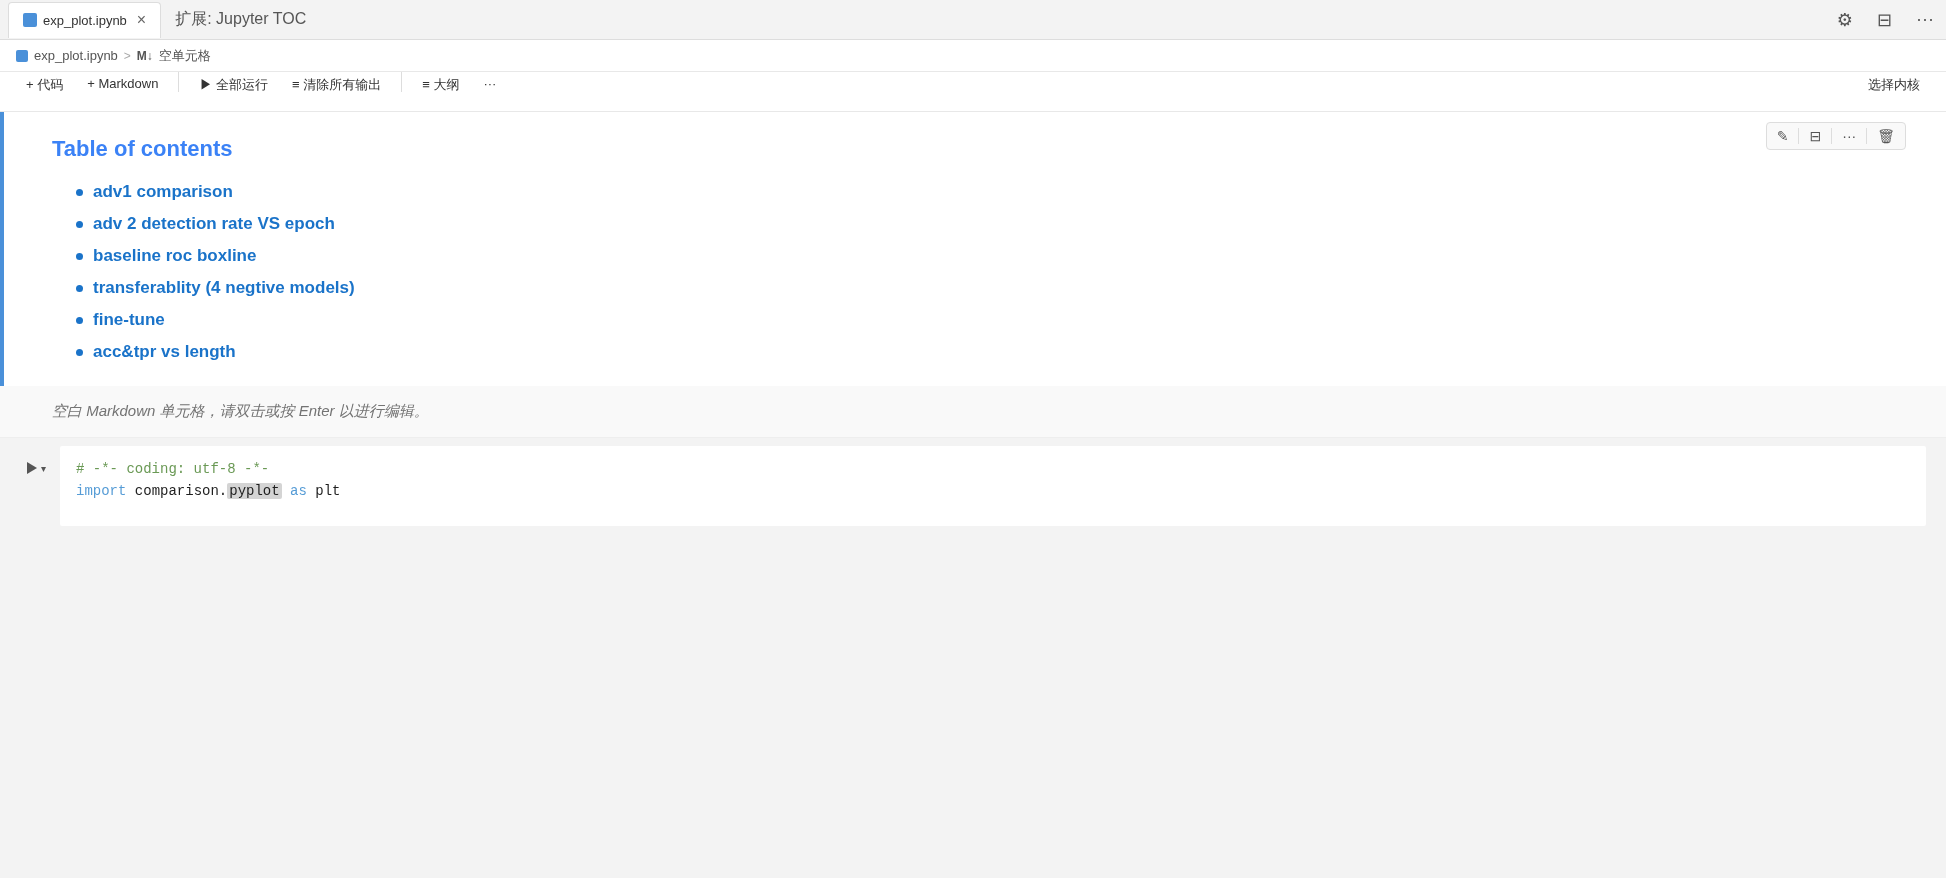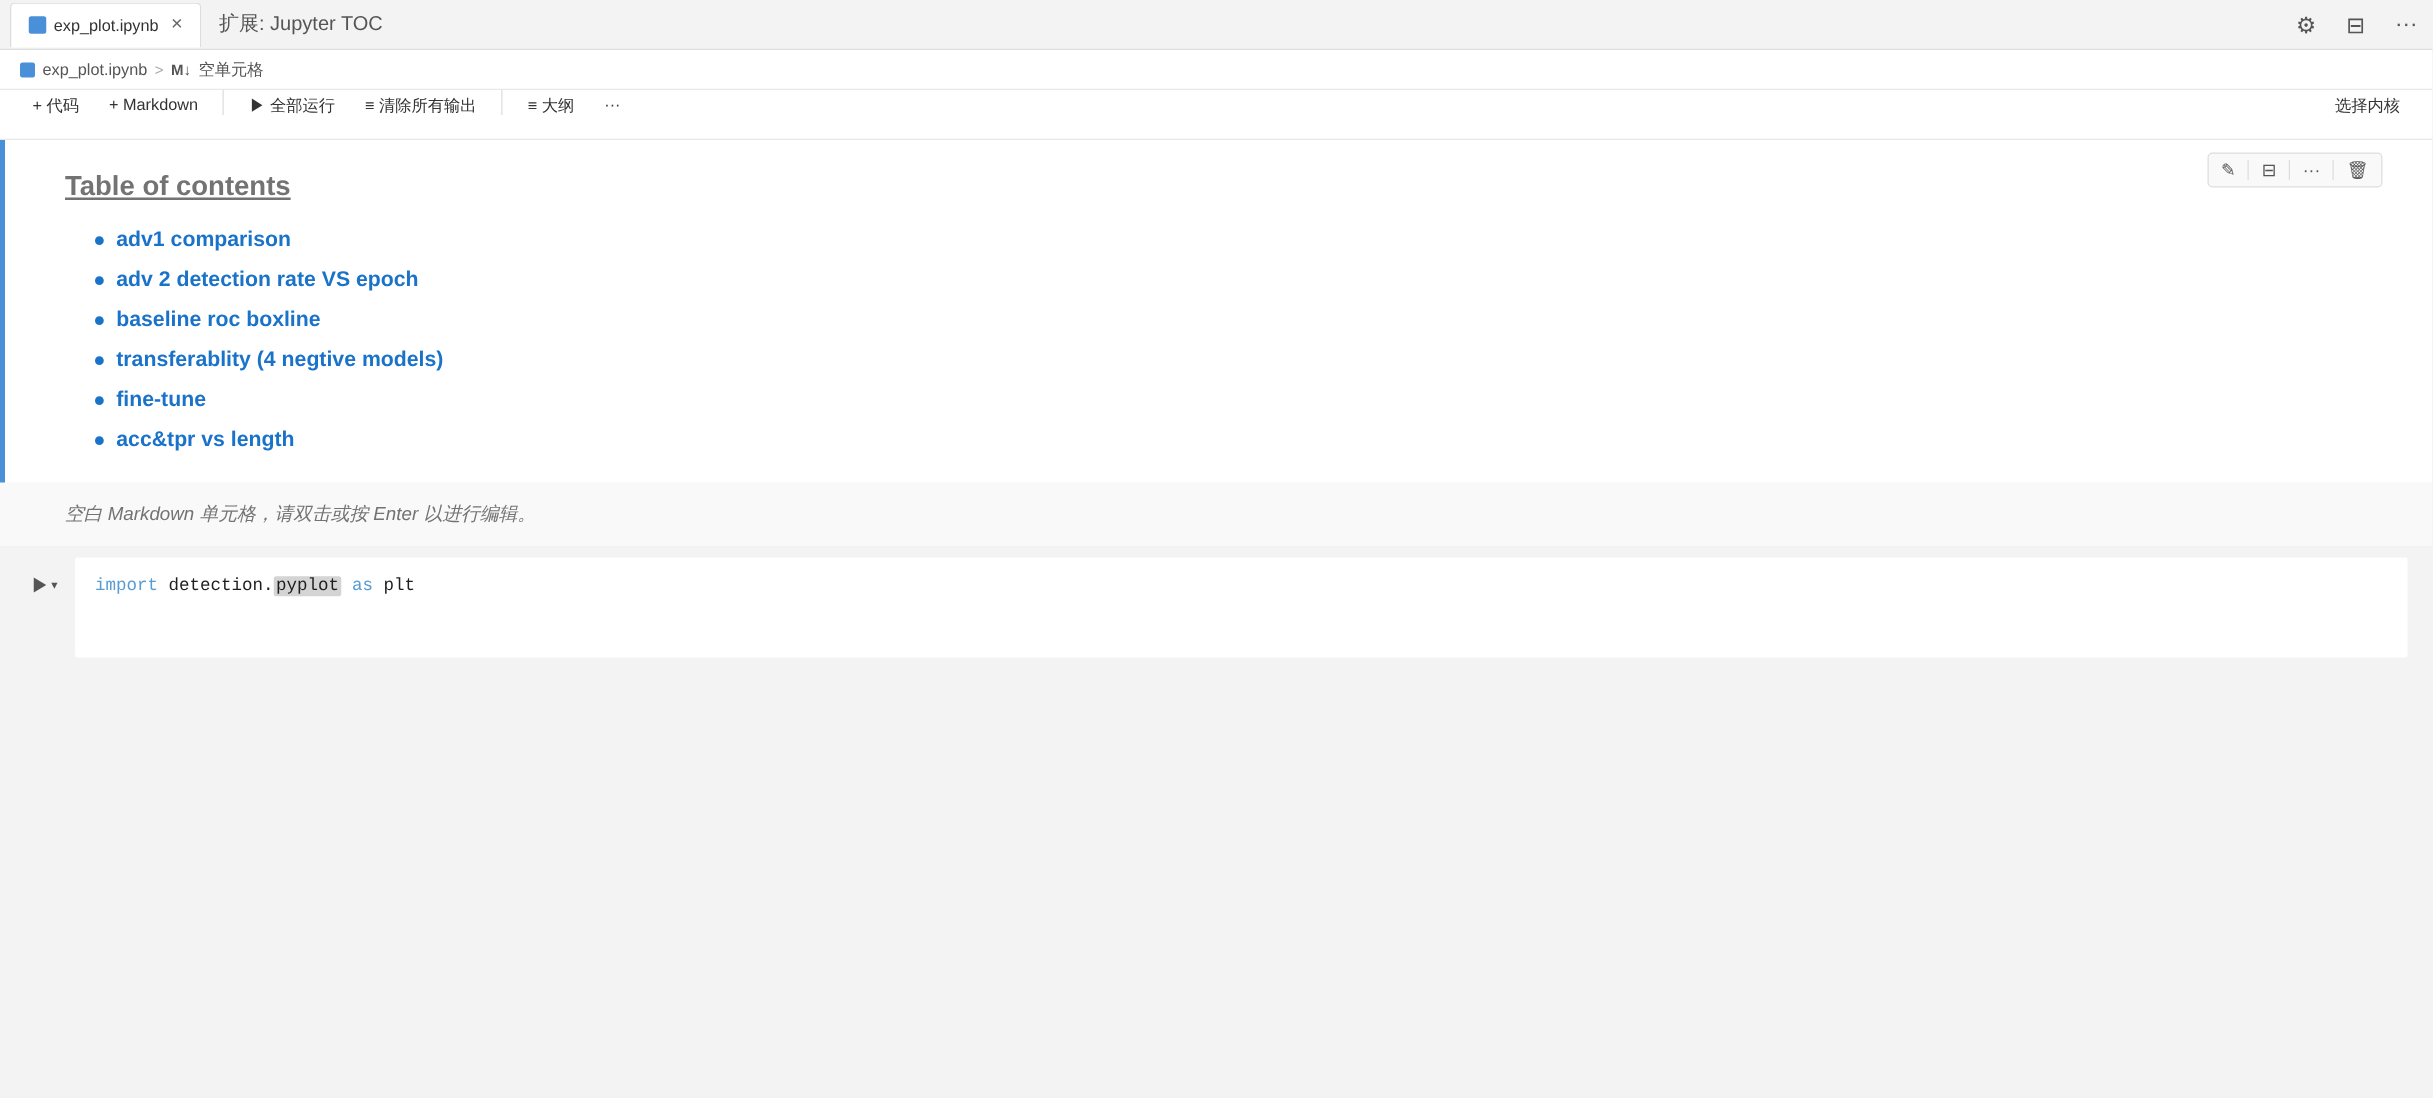--- a/index.html
+++ b/index.html
@@ -198,23 +198,22 @@
       width: 1px;
       height: 16px;
       background: #ddd;
       margin: 0 2px;
     }
 
     
     .toc-heading {
       font-size: 22px;
       font-weight: 700;
-      color: #737373;
+      color: #3b82f6;
       margin-bottom: 20px;
-      text-decoration: underline;
     }
 
     
     .toc-list {
       list-style: none;
       padding-left: 24px;
       display: flex;
       flex-direction: column;
       gap: 12px;
     }
@@ -400,21 +399,24 @@
 
   <div class="code-cell-wrapper">
     <div class="code-cell-gutter">
       <button class="run-btn">
         <div class="run-triangle"></div>
         <span class="chevron-down">▾</span>
       </button>
     </div>
     <div class="code-cell">
       <div>
+        <span class="code-comment"># -*- coding: utf-8 -*-</span>
+      </div>
+      <div>
         <span class="code-import-kw">import</span>
-        <span class="code-plain"> detection.</span><span class="code-plain code-highlight">pyplot</span>
+        <span class="code-plain"> comparison.</span><span class="code-plain code-highlight">pyplot</span>
         <span class="code-plain"> </span><span class="code-import-kw">as</span>
         <span class="code-plain"> </span><span class="code-plain">plt</span>
       </div>
     </div>
   </div>
 
 </div>
 
 </body></html>

